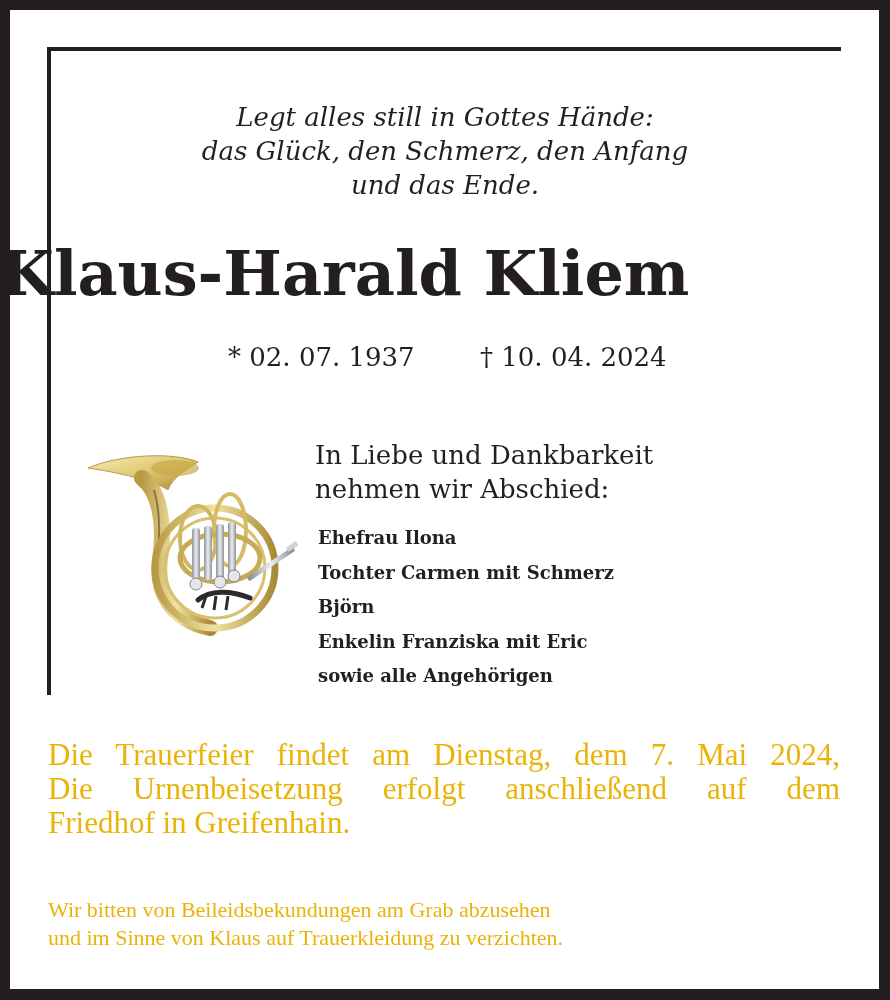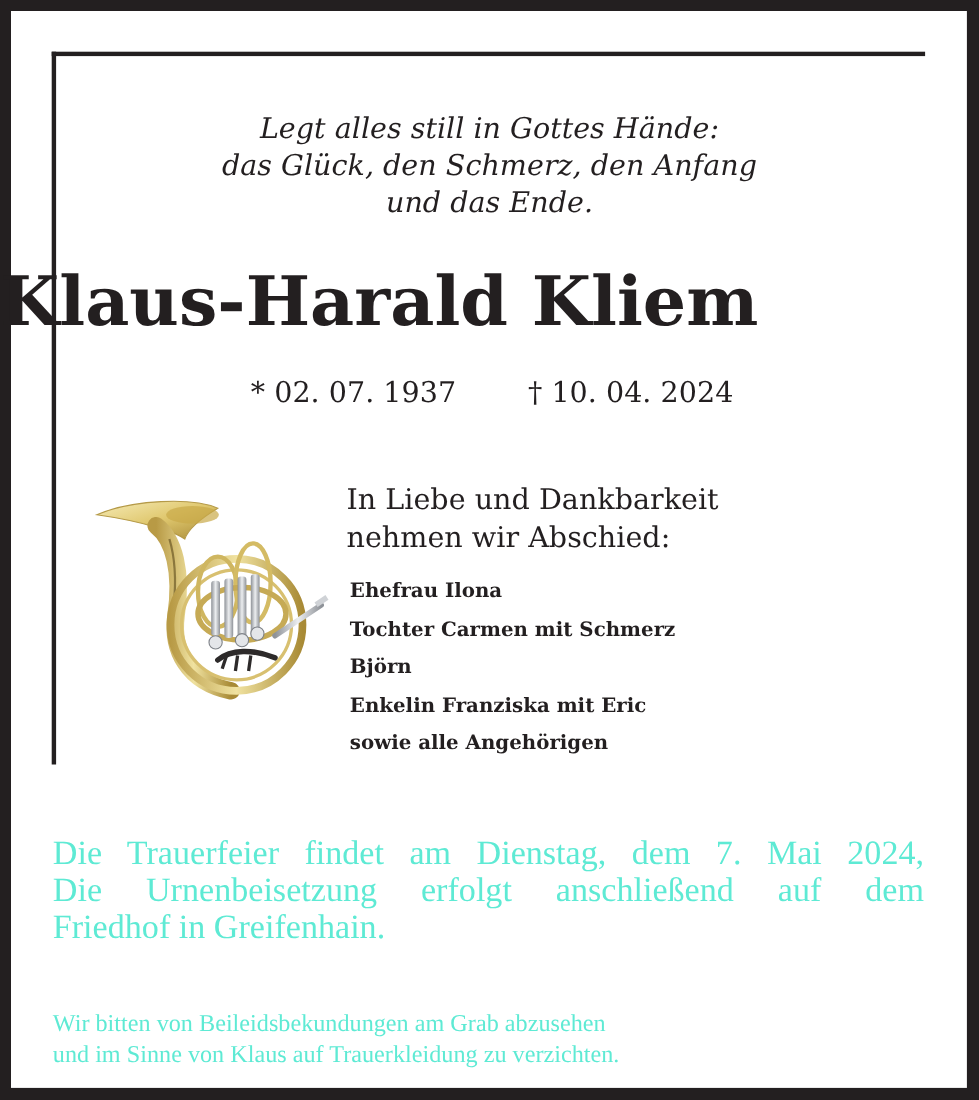--- a/index.html
+++ b/index.html
@@ -1,21 +1,21 @@
 <!DOCTYPE html>
 <html><head>
 <meta charset="utf-8">
 <style>
   html, body { margin:0; padding:0; }
   body { width:890px; height:1000px; background:#231f20; position:relative; overflow:hidden; }
   .page { position:absolute; left:10px; top:10px; width:869px; height:979px; background:#ffffff; }
   .frame-top { position:absolute; left:47px; top:47px; width:794px; height:4px; background:#231f20; }
   .frame-left { position:absolute; left:47px; top:47px; width:4px; height:648px; background:#231f20; }
   .serif { font-family:"DejaVu Serif","Liberation Serif",serif; color:#231f20; }
-  .cond { font-family:"Liberation Serif","DejaVu Serif",serif; color:#5eead4;margin-top:20px; }
+  .cond { font-family:"Liberation Serif","DejaVu Serif",serif; color:#eab308; }
   .verse { position:absolute; left:0; width:890px; top:100px; text-align:center; font-style:italic; font-size:26px; line-height:34px; }
   .verse div { display:block; }
   .name { position:absolute; left:0; width:890px; top:234px; text-align:left; font-weight:bold; font-size:62px; line-height:80px; letter-spacing:0px; }
   .dates { position:absolute; top:340px; font-size:26px; line-height:34px; }
   .born { left:228px;text-align:center; }
   .died { left:480px; }
   .horn { position:absolute; left:80px; top:450px; width:225px; height:190px; }
   .intro { position:absolute; left:315px; top:438px; font-size:26px; line-height:34px; }
   .family { position:absolute; left:318px; top:521px; font-weight:bold; font-size:18px; line-height:34.5px; }
   .ceremony { position:absolute; left:48px; top:738px; width:792px; font-size:31px; line-height:34px; }

